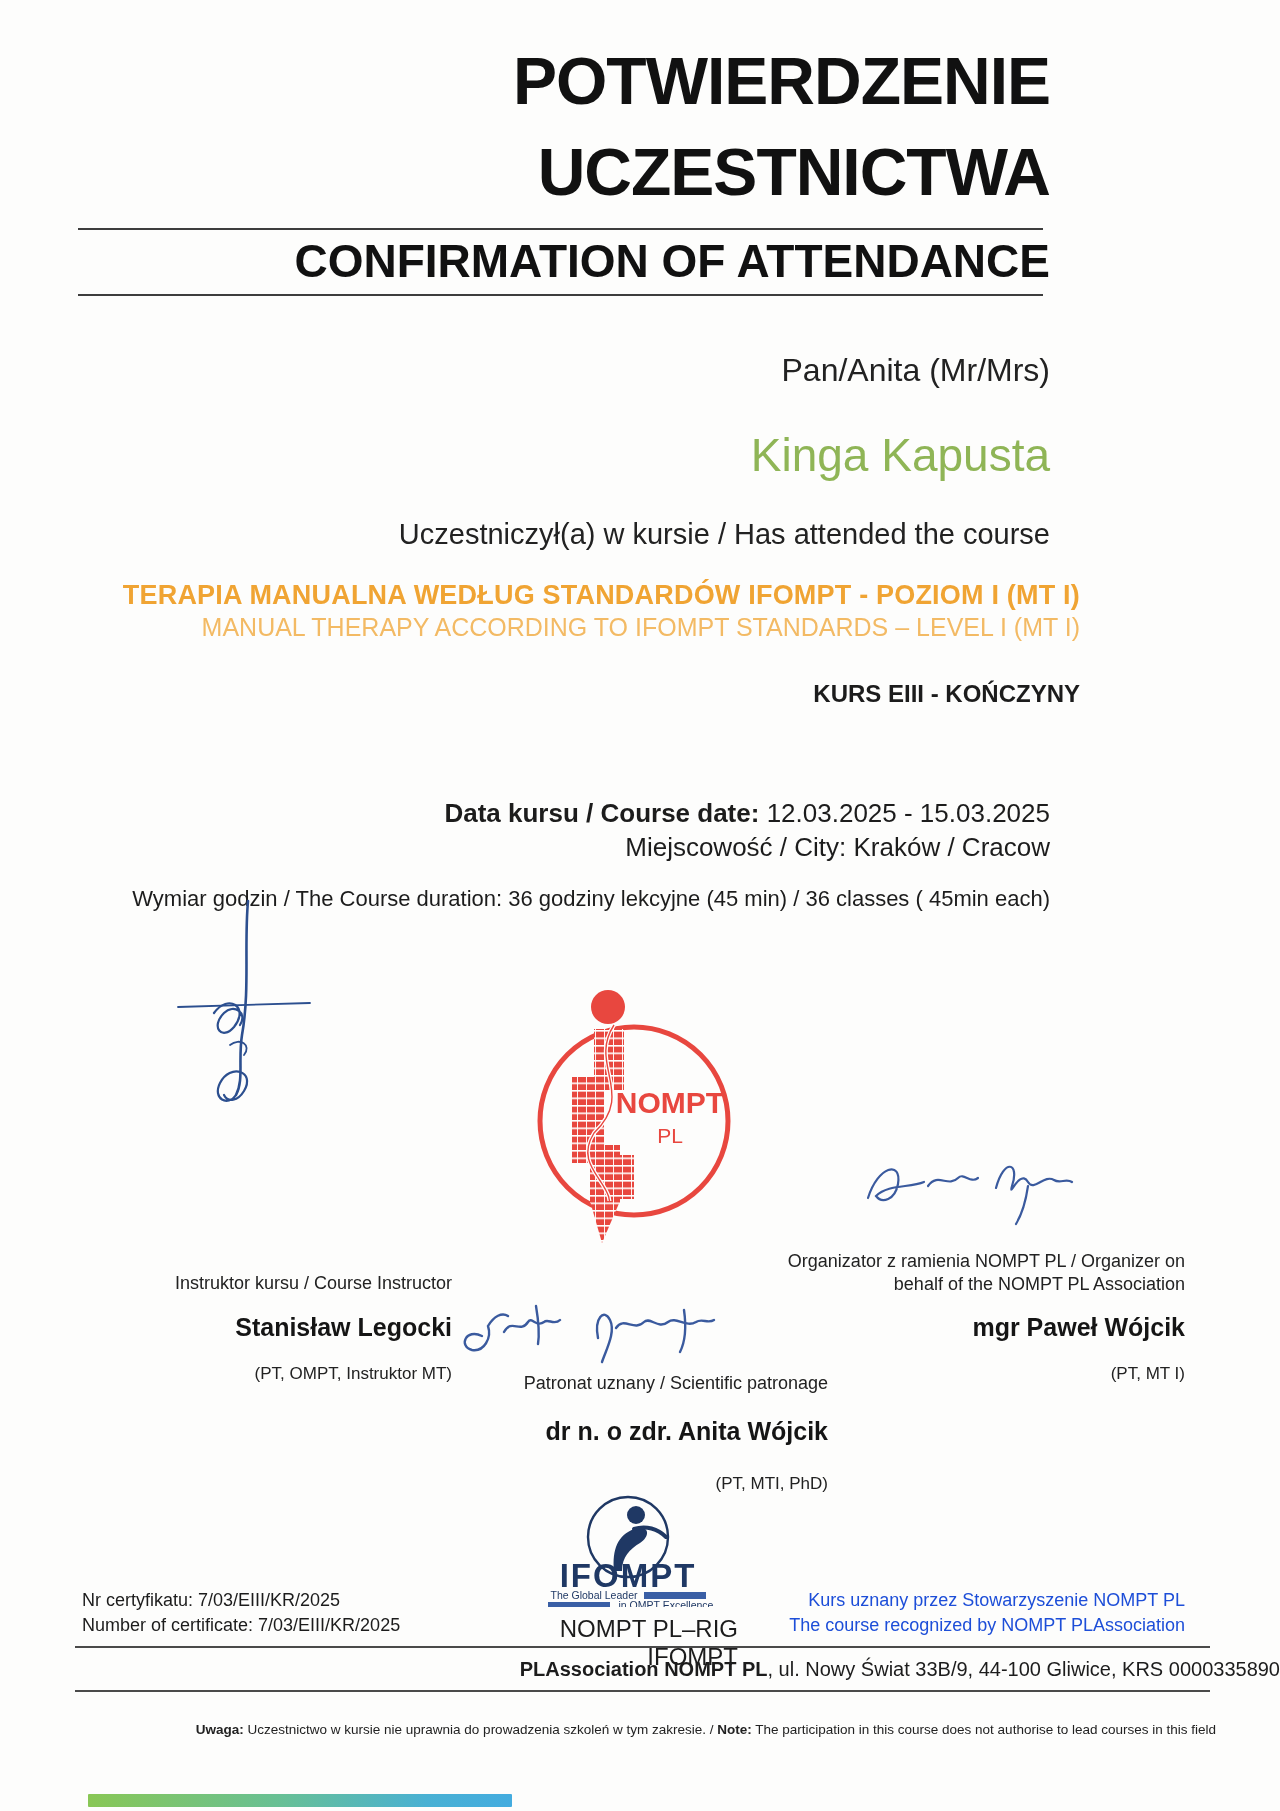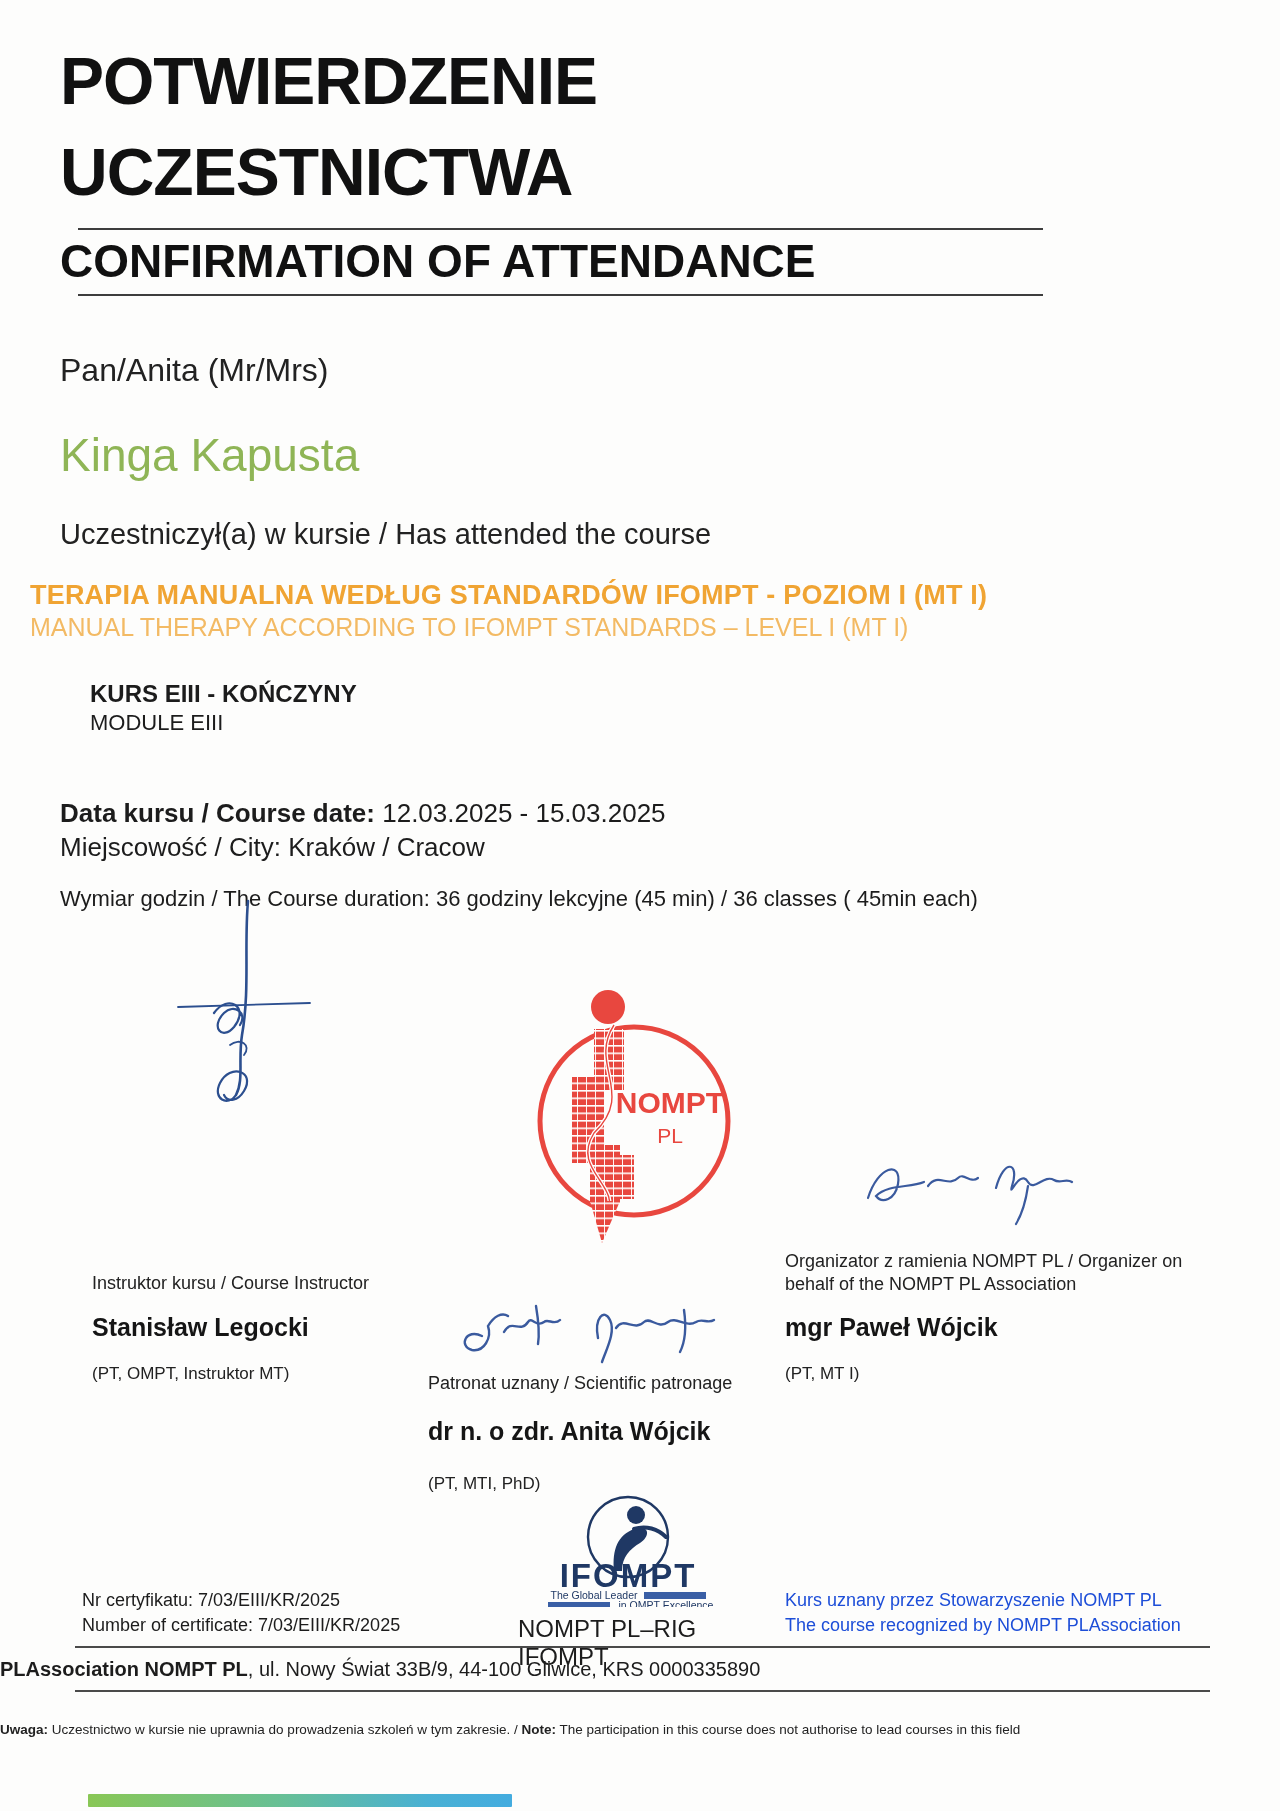--- a/index.html
+++ b/index.html
@@ -2,21 +2,21 @@
 <html><head>
 <meta charset="utf-8">
 <style>
   html,body{margin:0;padding:0;background:#e9e9e9;}
   .page{
     position:relative;width:1280px;height:1811px;margin:0 auto;
     background:#fdfdfc;color:#1c1c1c;overflow:hidden;
     font-family:"Liberation Sans","DejaVu Sans",sans-serif;
   }
   .abs{position:absolute;}
-  .ctr{text-align:left;}
+  .ctr{text-align:right;}
   .rule{position:absolute;height:2px;background:#3d3d3d;}
   .title{font-size:66px;font-weight:600;letter-spacing:-1px;line-height:1.38;color:#111;}
   .subtitle{font-size:46px;font-weight:600;letter-spacing:0;color:#111;}
   .salutation{font-size:32px;color:#222;}
   .name{font-size:46px;color:#8fb556;}
   .attended{font-size:29px;color:#222;}
   .orange1{font-size:27px;font-weight:bold;color:#f0a433;letter-spacing:.2px;}
   .orange2{font-size:25px;color:#f3ba64;}
   .kurs{font-size:24px;font-weight:bold;color:#1c1c1c;}
   .module{font-size:22px;color:#1c1c1c;}
@@ -56,21 +56,20 @@
   <div class="rule" style="top:294px;left:78px;width:965px;"></div>
 
   <div class="abs ctr salutation" style="top:352px;left:60px;width:990px;">Pan/Anita (Mr/Mrs)</div>
   <div class="abs ctr name" style="top:428px;left:60px;width:990px;">Kinga Kapusta</div>
   <div class="abs ctr attended" style="top:518px;left:60px;width:990px;">Uczestniczył(a) w kursie / Has attended the course</div>
 
   <div class="abs ctr orange1" style="top:580px;left:30px;width:1050px;">TERAPIA MANUALNA WEDŁUG STANDARDÓW IFOMPT - POZIOM I (MT I)</div>
   <div class="abs ctr orange2" style="top:613px;left:30px;width:1050px;">MANUAL THERAPY ACCORDING TO IFOMPT STANDARDS – LEVEL I (MT I)</div>
 
   <div class="abs ctr kurs" style="top:680px;left:90px;width:990px;">KURS EIII - KOŃCZYNY</div>
-  <div class="abs ctr module" style="top:710px;left:90px;width:990px;">MODULE EIII</div>
 
   <div class="abs ctr dateline" style="top:798px;left:60px;width:990px;">
     <b>Data kursu / Course date:</b><span> 12.03.2025 - 15.03.2025</span>
   </div>
   <div class="abs ctr dateline" style="top:832px;left:60px;width:990px;">Miejscowość / City: Kraków / Cracow</div>
   <div class="abs ctr duration" style="top:886px;left:60px;width:990px;">Wymiar godzin / The Course duration: 36 godziny lekcyjne (45 min) / 36 classes ( 45min each)</div>
 
   <svg class="abs" style="top:895px;left:170px;" width="150" height="215" viewBox="0 0 150 215">
     <g fill="none" stroke="#2c4f8f" stroke-linecap="round">
       <path d="M78 6 C74 50 80 95 72 140 C68 165 74 185 66 200" stroke-width="2.6"></path>

